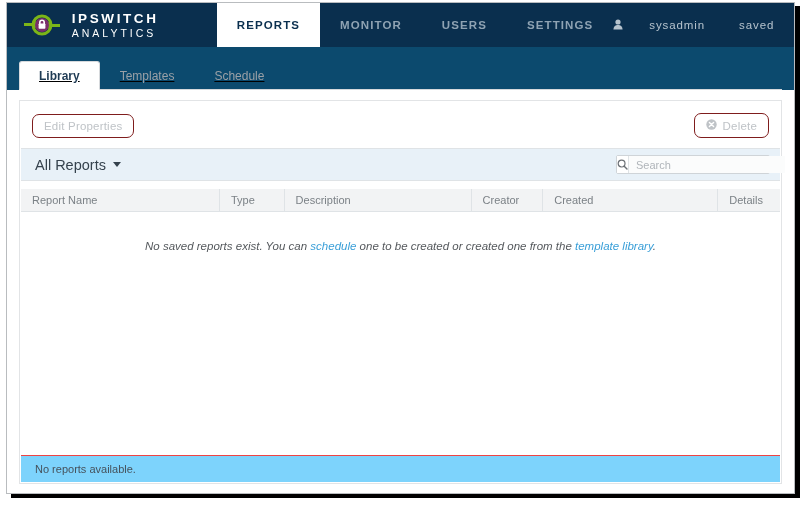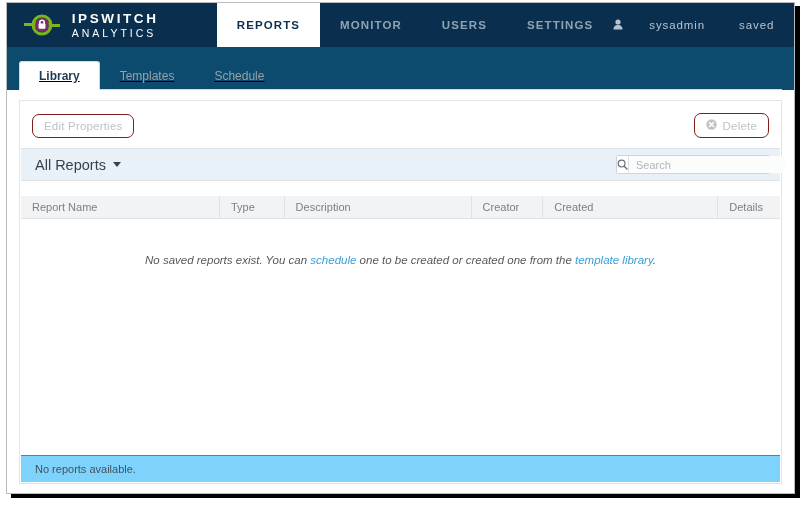--- a/index.html
+++ b/index.html
@@ -238,21 +238,21 @@
   }
   .search-input::placeholder { color: #b0b5ba; }
 
   
   .table-head {
     display: flex;
     height: 23px;
     background: #f2f3f4;
     border-bottom: 1px solid #dfe3e6;
     position: relative;
-    margin: 15px 1px;
+    margin: 8px 1px;
   }
   .th {
     font-size: 11px;
     color: #7b8186;
     display: flex;
     align-items: center;
     padding-left: 11px;
     border-right: 1px solid #dfe3e6;
     position: relative;
     cursor: pointer;

